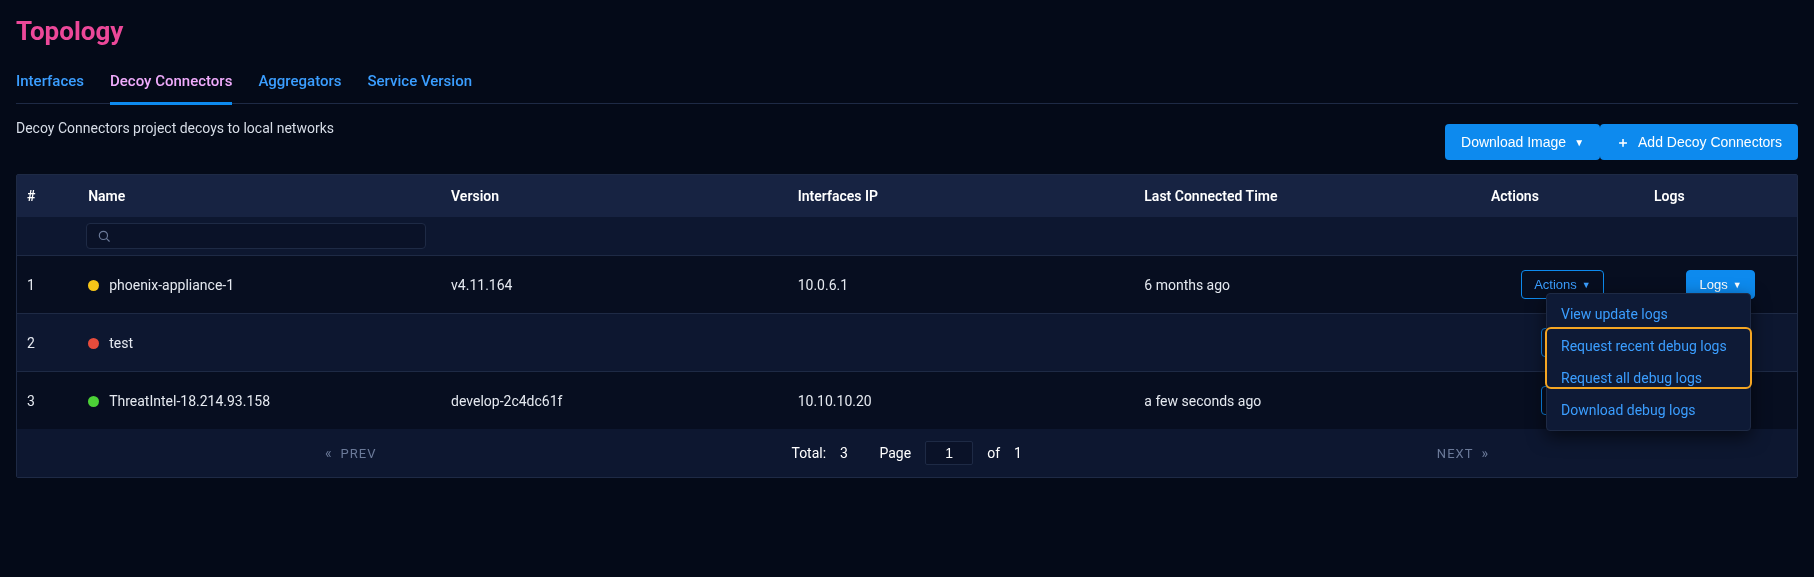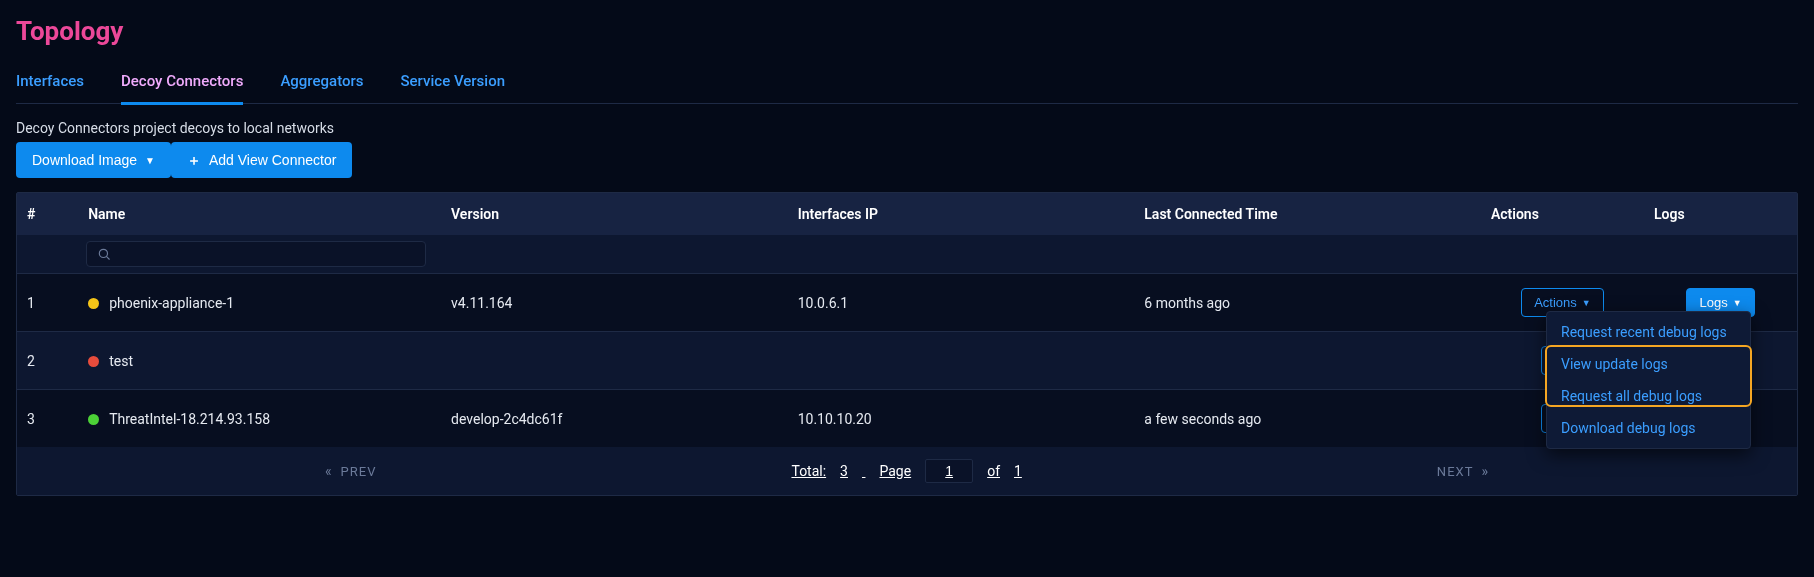--- a/index.html
+++ b/index.html
@@ -14,42 +14,41 @@
     padding: 16px;
   }
   h1 {
     font-size: 26px;
     font-weight: 700;
     margin-bottom: 18px;
     color: #ec4899;
   }
   .tabs {
     display: flex;
-    gap: 37px;
+    gap: 26px;
     border-bottom: 1px solid #1e2a45;
     margin-bottom: 14px;
   }
   .tab {
     padding: 8px 0 12px 0;
     color: #3b9eff;
     cursor: pointer;
     font-size: 15px;
     font-weight: 500;
   }
   .tab.active {
     color: #f0abfc;
     border-bottom: 3px solid #0d8aee;
     margin-bottom: -2px;
   }
   .desc-row {
     display: flex;
     justify-content: space-between;
     align-items: flex-start;
     margin-bottom: 14px;
-    flex-direction: column;
   }
   .desc {
     color: #d7dde7;
     font-size: 14px;
     padding-top: 2px;
   }
   .btn-row { display: flex; gap: 0; margin-top: 6px;}
   .btn-primary {
     background: #0d8aee;
     color: #fff;
@@ -112,21 +111,21 @@
     border-radius: 4px;
     padding: 6px 12px;
     font-size: 13px;
     cursor:pointer;
     display:inline-flex; align-items:center; gap:5px;
   }
   .btn-outline.active { background:#0d8aee; color:#fff; }
   .btn-outline .caret-s { font-size:9px; }
   tfoot td { background:#0d1730; padding: 12px 18px; color:#e5e9f0;}
   .pager { display:flex; justify-content:space-between; align-items:center; }
-  .pager .mid { display:flex; gap:14px; align-items:center; font-size:14px; color:#fff;text-decoration:underline;}
+  .pager .mid { display:flex; gap:14px; align-items:center; font-size:14px; color:#fff;}
   .pager .page-input {
     width:48px; text-align:center; background:#0a1228; border:1px solid #1e2a45;
     color:#fff; padding:3px 0; border-radius:2px; font-size:14px;
   }
   .pager-nav { color:#6b7a99; font-size:13px; letter-spacing:1px; display:flex; align-items:center; gap:8px; cursor:default;}
   .pager-nav .chev { font-size:14px; }
   .dropdown-menu {
     position:absolute;
     right: 46px;
     top: 118px;
@@ -170,21 +169,21 @@
 
 <div class="desc-row">
   <div class="desc">Decoy Connectors project decoys to local networks</div>
   <div class="btn-row">
     <button class="btn-primary">
       <span>Download Image</span>
       <span class="caret">▼</span>
     </button>
     <button class="btn-primary">
       <span class="plus-icon">＋</span>
-      <span>Add View Connector</span>
+      <span>Add Decoy Connectors</span>
     </button>
   </div>
 </div>
 
 <div class="table-wrap">
 <table>
   <colgroup>
     <col class="col-num">
         <col class="col-name">
         <col class="col-version">
@@ -280,19 +279,19 @@
           <span>NEXT</span>
           <span class="chev">»</span>
         </div>
       </div>
     </td>
         </tr>
   </tfoot>
 </table>
 
 <div class="dropdown-menu">
+  <div class="item">View update logs</div>
   <div class="item">Request recent debug logs</div>
-  <div class="item">View update logs</div>
   <div class="item">Request all debug logs</div>
   <div class="item">Download debug logs</div>
 </div>
 <div class="highlight-box"></div>
 </div>
 
 </body></html>

